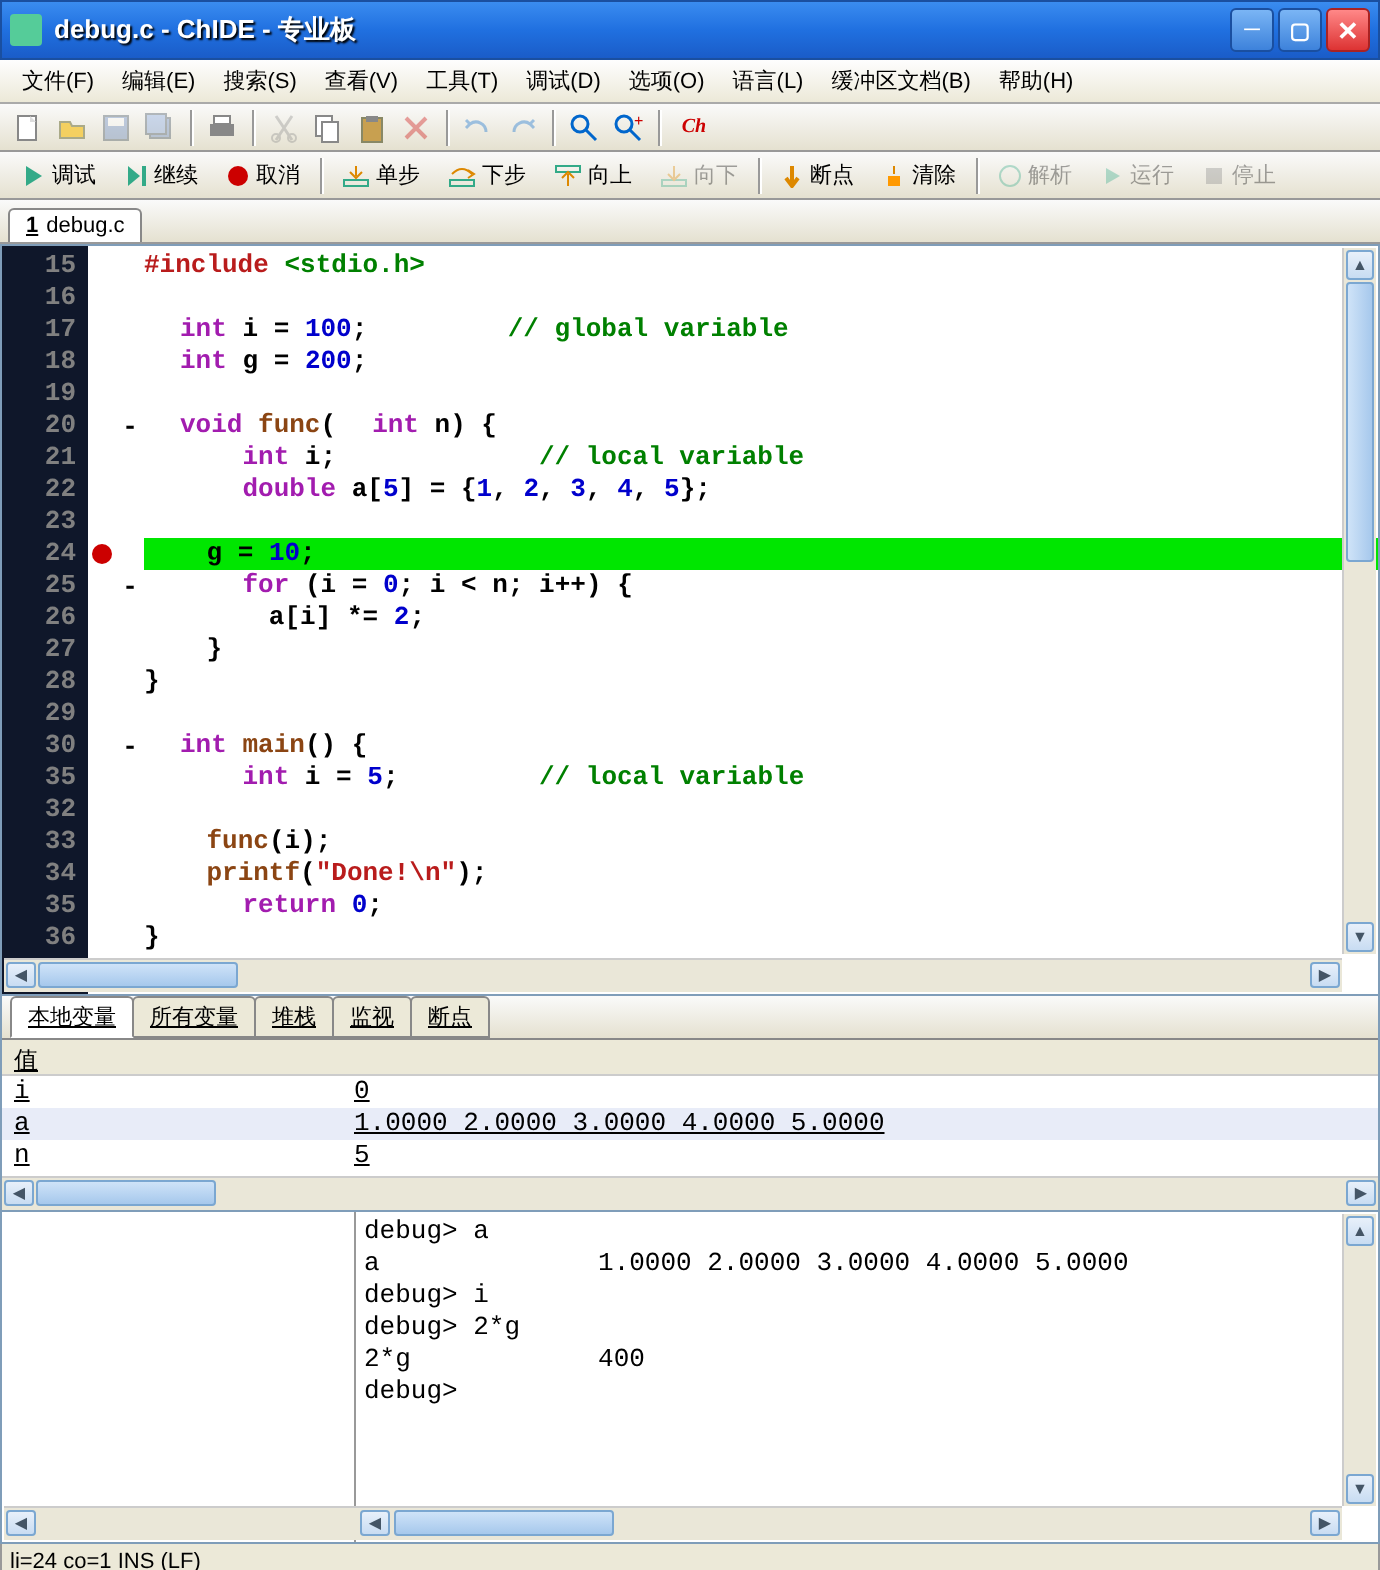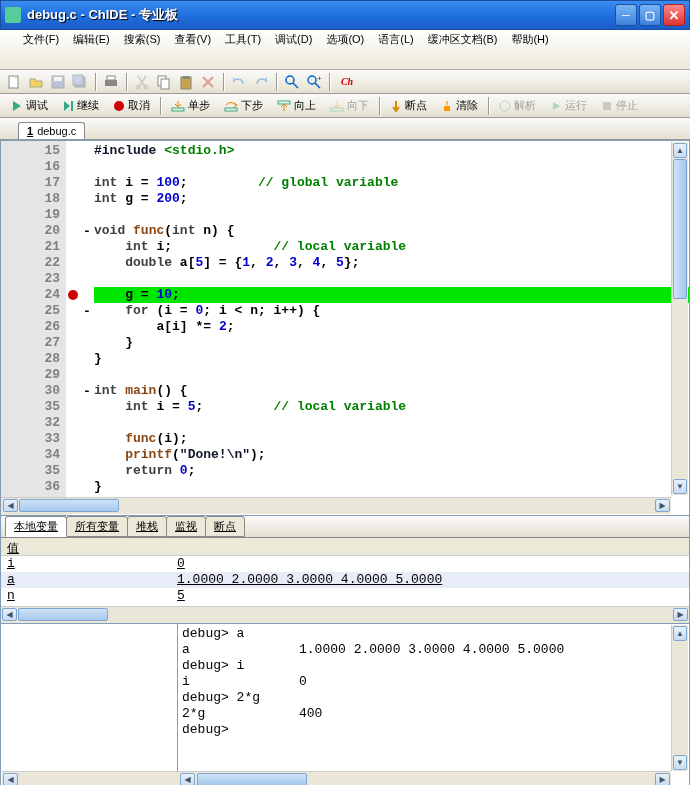--- a/index.html
+++ b/index.html
@@ -4,46 +4,46 @@
 <style>
 * { box-sizing: border-box; margin: 0; padding: 0; }
 html, body { width: 690px; height: 785px; overflow: hidden; font-family: Tahoma, sans-serif; font-size: 11px; }
 .titlebar { height: 30px; background: linear-gradient(to bottom, #3a8cf0, #2070e0, #1a5cc8); display: flex; align-items: center; padding: 0 4px; color: #fff; border: 1px solid #1a4fa0; }
 .titlebar .app-icon { width: 16px; height: 16px; background: #5c9; border-radius: 2px; margin-right: 6px; }
 .titlebar .title { flex: 1; font-weight: bold; font-size: 13px; text-shadow: 1px 1px 1px #000; }
 .winbtns { display: flex; gap: 2px; }
 .winbtn { width: 22px; height: 22px; border-radius: 3px; display: flex; align-items: center; justify-content: center; font-weight: bold; cursor: pointer; }
 .winbtn.min, .winbtn.max { background: linear-gradient(#7ab5f5,#3d82db); border: 1px solid #1a4fa0; color: #fff; }
 .winbtn.close { background: linear-gradient(#f88,#d33); border: 1px solid #a22; color: #fff; font-size: 13px; }
-.menubar { height: 40px; background: linear-gradient(#fefefe,#ece9d8); border-bottom: 1px solid #aaa; display: flex; align-items: flex-start; padding: 0 16px; }
+.menubar { height: 22px; background: linear-gradient(#fefefe,#ece9d8); border-bottom: 1px solid #aaa; display: flex; align-items: center; padding: 0 4px; }
 .menuitem { padding: 2px 7px; cursor: pointer; }
 .toolbar { height: 24px; background: linear-gradient(#fafafa,#e5e1d0); border-bottom: 1px solid #999; display: flex; align-items: center; padding: 0 4px; gap: 2px; }
 .toolbar .sep { width: 1px; height: 18px; background: #999; margin: 0 3px; box-shadow: 1px 0 #fff; }
 .tbtn { width: 20px; height: 20px; display: flex; align-items: center; justify-content: center; cursor: pointer; border-radius: 2px; }
 .tbtn.disabled { opacity: 0.35; cursor: default; }
 .debugbar { height: 24px; background: linear-gradient(#fafafa,#e5e1d0); border-bottom: 1px solid #999; display: flex; align-items: center; padding: 0 4px; }
 .dgrp { display: flex; align-items: center; padding: 2px 7px; cursor: pointer; border-radius: 2px; gap: 3px; }
 .dgrp.disabled { opacity: 0.35; cursor: default; }
 .dsep { width: 1px; height: 18px; background: #999; margin: 0 3px; box-shadow: 1px 0 #fff; }
-.filetabs { height: 22px; background: linear-gradient(#fafafa,#e5e1d0); border-bottom: 1px solid #999; display: flex; align-items: flex-end; padding: 0 18px; }
+.filetabs { height: 22px; background: linear-gradient(#fafafa,#e5e1d0); border-bottom: 1px solid #999; display: flex; align-items: flex-end; padding: 0 4px; }
 .filetab { border: 1px solid #888; border-bottom: none; padding: 2px 8px; background: #fff; border-radius: 3px 3px 0 0; cursor: pointer; }
 .filetab .mod { font-weight: bold; margin-right: 4px; text-decoration: underline; }
 .editor-wrap { position: relative; height: 376px; border: 1px solid #7f9db9; background: #fff; display: flex; }
-.gutter { background: #e5e5e5; width: 65px; font-family: "Courier New", monospace; font-size: 13px; font-weight: bold; text-align: right; padding-top: 2px; }
+.gutter { background: #0f172a; width: 43px; font-family: "Courier New", monospace; font-size: 13px; font-weight: bold; text-align: right; padding-top: 2px; }
 .gutter .ln { height: 16px; padding-right: 6px; color: #808080; }
 .fold { width: 14px; background: #fff; font-family: "Courier New", monospace; font-size: 13px; font-weight: bold; padding-top: 2px; }
 .fold .fc { height: 16px; display: flex; align-items: center; justify-content: center; color: #000; }
 .bpcol { width: 14px; background: #fff; padding-top: 2px; }
 .bpcol .bp { height: 16px; display: flex; align-items: center; justify-content: center; }
 .bpcol .bp.on::before { content: ""; width: 10px; height: 10px; background: #c00; border-radius: 50%; }
 .code { flex: 1; font-family: "Courier New", monospace; font-size: 13px; font-weight: bold; padding-top: 2px; overflow: hidden; }
 .code .row { height: 16px; white-space: pre; }
 .code .row.current { background: #00e600; }
-.kw-pink { color: #0f172a; }
-.kw-red { color: #404040; }
+.kw-pink { color: #b91c1c; }
+.kw-red { color: #a21caf; margin-left: 18px; }
 .kw-green { color: #008000; }
 .kw-brown { color: #8b4513; }
 .kw-blue { color: #0000cc; }
 .kw-black { color: #000; }
 .editor-scroll-v { position: absolute; right: 1px; top: 1px; bottom: 20px; width: 17px; background: #eae7d8; border-left: 1px solid #ccc; }
 .editor-scroll-v .thumb { position: absolute; top: 17px; left: 1px; right: 1px; height: 140px; background: linear-gradient(90deg,#cfe3f8,#a6c8ec); border: 1px solid #7ba7d1; border-radius: 2px; }
 .editor-scroll-v .arrow { position: absolute; left: 1px; right: 1px; height: 15px; background: linear-gradient(#e8f0fa,#c8dcf2); border: 1px solid #7ba7d1; border-radius: 2px; display:flex;align-items:center;justify-content:center;font-size:8px;color:#456; }
 .editor-scroll-h { position: absolute; left: 1px; right: 18px; bottom: 1px; height: 17px; background: #eae7d8; border-top: 1px solid #ccc; }
 .editor-scroll-h .thumb { position: absolute; top: 1px; left: 17px; height: 13px; width: 100px; background: linear-gradient(#cfe3f8,#a6c8ec); border: 1px solid #7ba7d1; border-radius: 2px; }
 .editor-scroll-h .arrow { position: absolute; top: 1px; height: 13px; width: 15px; background: linear-gradient(#e8f0fa,#c8dcf2); border: 1px solid #7ba7d1; border-radius: 2px; display:flex;align-items:center;justify-content:center;font-size:8px;color:#456;}
@@ -415,21 +415,20 @@
     <div class="arrow" style="right:1px">▶</div>
   </div>
 </div>
 
 <div class="console-wrap">
   <div class="console-left"></div>
   <div class="console-main" id="console">
       <div class="crow">debug&gt; a</div>
       <div class="crow">a              1.0000 2.0000 3.0000 4.0000 5.0000</div>
       <div class="crow">debug&gt; i</div>
-      <div class="crow">i              0</div>
       <div class="crow">debug&gt; 2*g</div>
       <div class="crow">2*g            400</div>
       <div class="crow">debug&gt;</div>
     </div>
   <div class="cs-v">
     <div class="arrow" style="top:1px">▲</div>
     <div class="arrow" style="bottom:1px">▼</div>
   </div>
   <div class="cs-h">
     <div class="arrow" style="left:1px">◀</div>

